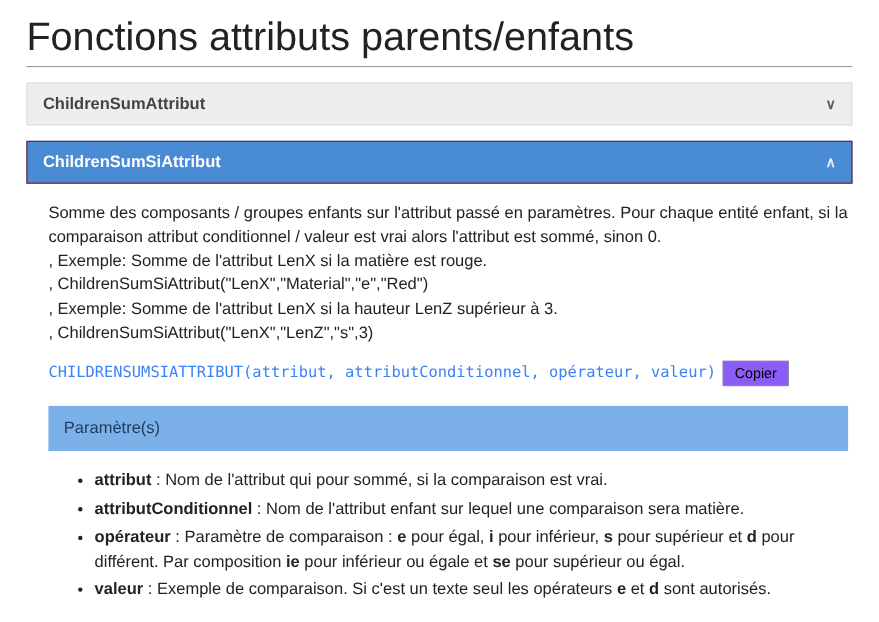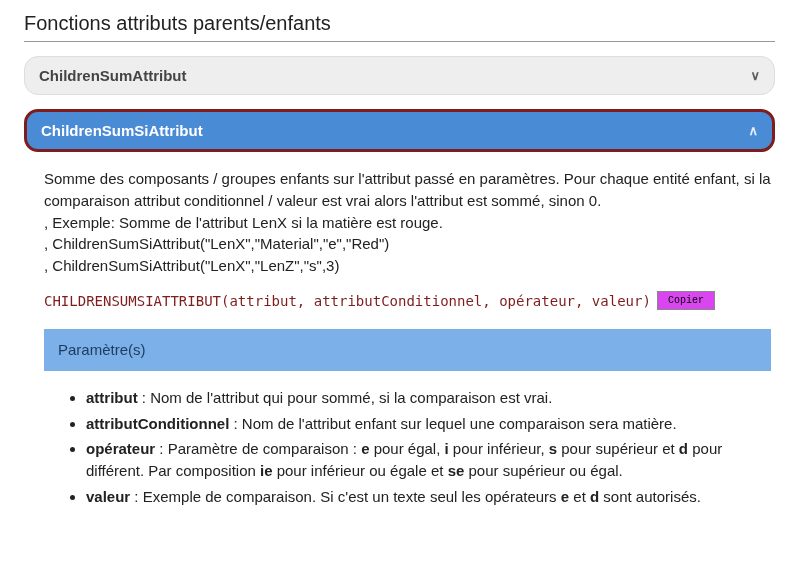--- a/index.html
+++ b/index.html
@@ -9,52 +9,51 @@
     font-size: 15px;
     color: #222;
     background: #fff;
     width: 799px;
   }
   .page {
     padding: 12px 24px 24px 24px;
   }
   h1.title {
     font-weight: 400;
-    font-size: 20px;
+    font-size: 36px;
     margin: 0 0 6px 0;
     color: #222;
   }
   hr.rule {
     border: none;
     border-top: 1px solid #999;
     margin: 0 0 14px 0;
   }
   .accordion {
     margin-bottom: 14px;
   }
   .acc-header {
     display: flex;
     align-items: center;
     justify-content: space-between;
     padding: 10px 14px;
     cursor: pointer;
     font-size: 15px;
-    border-radius: 14px;
   }
   .acc-collapsed {
     background: #eeeeee;
     color: #444;
     font-weight: 600;
     border: 1px solid #ddd;
   }
   .acc-expanded {
     background: #4a8bd6;
     color: #fff;
     font-weight: 700;
-    border: 3px solid #7f1d1d;
+    border: 1px solid #7f1d1d;
   }
   .caret {
     font-family: Arial, sans-serif;
     font-size: 13px;
     opacity: 0.85;
   }
   .body {
     padding: 16px 4px 0 20px;
     color: #222;
     font-size: 15px;
@@ -62,28 +61,28 @@
   }
   .codeblock {
     margin: 14px 0 18px 0;
     display: flex;
     align-items: center;
     gap: 6px;
   }
   .codeblock code {
     font-family: "Consolas", "Menlo", monospace;
     font-size: 14px;
-    color: #7f1d1d; 
+    color: #3b82f6; 
     white-space: pre;
   }
   button.copy {
-    font-family: Liberation Mono, monospace;
-    font-size: 10px;
+    font-family: Liberation Sans, sans-serif;
+    font-size: 13px;
     padding: 3px 10px;
-    background: #d946ef;
+    background: #8b5cf6;
     border: 1px solid #888;
     cursor: pointer;
   }
   .params-header {
     background: #7bb0e8;
     color: #1d3c5c;
     padding: 10px 14px;
     font-size: 15px;
     margin: 0 0 16px 0;
   }
@@ -116,20 +115,21 @@
     <div class="acc-header acc-expanded">
       <span>ChildrenSumSiAttribut</span>
       <span class="caret">∧</span>
     </div>
 
     <div class="body">
 
       <div>Somme des composants / groupes enfants sur l'attribut passé en paramètres. Pour chaque entité enfant, si la comparaison attribut conditionnel / valeur est vrai alors l'attribut est sommé, sinon 0.</div>
       <div>, Exemple: Somme de l'attribut LenX si la matière est rouge.</div>
       <div>, ChildrenSumSiAttribut("LenX","Material","e","Red")</div>
+      <div>, Exemple: Somme de l'attribut LenX si la hauteur LenZ supérieur à 3.</div>
       <div>, ChildrenSumSiAttribut("LenX","LenZ","s",3)</div>
 
       <div class="codeblock">
         <code>CHILDRENSUMSIATTRIBUT(attribut, attributConditionnel, opérateur, valeur)</code>
         <button class="copy">Copier</button>
       </div>
 
       <div class="params-header">Paramètre(s)</div>
 
       <ul class="params">

